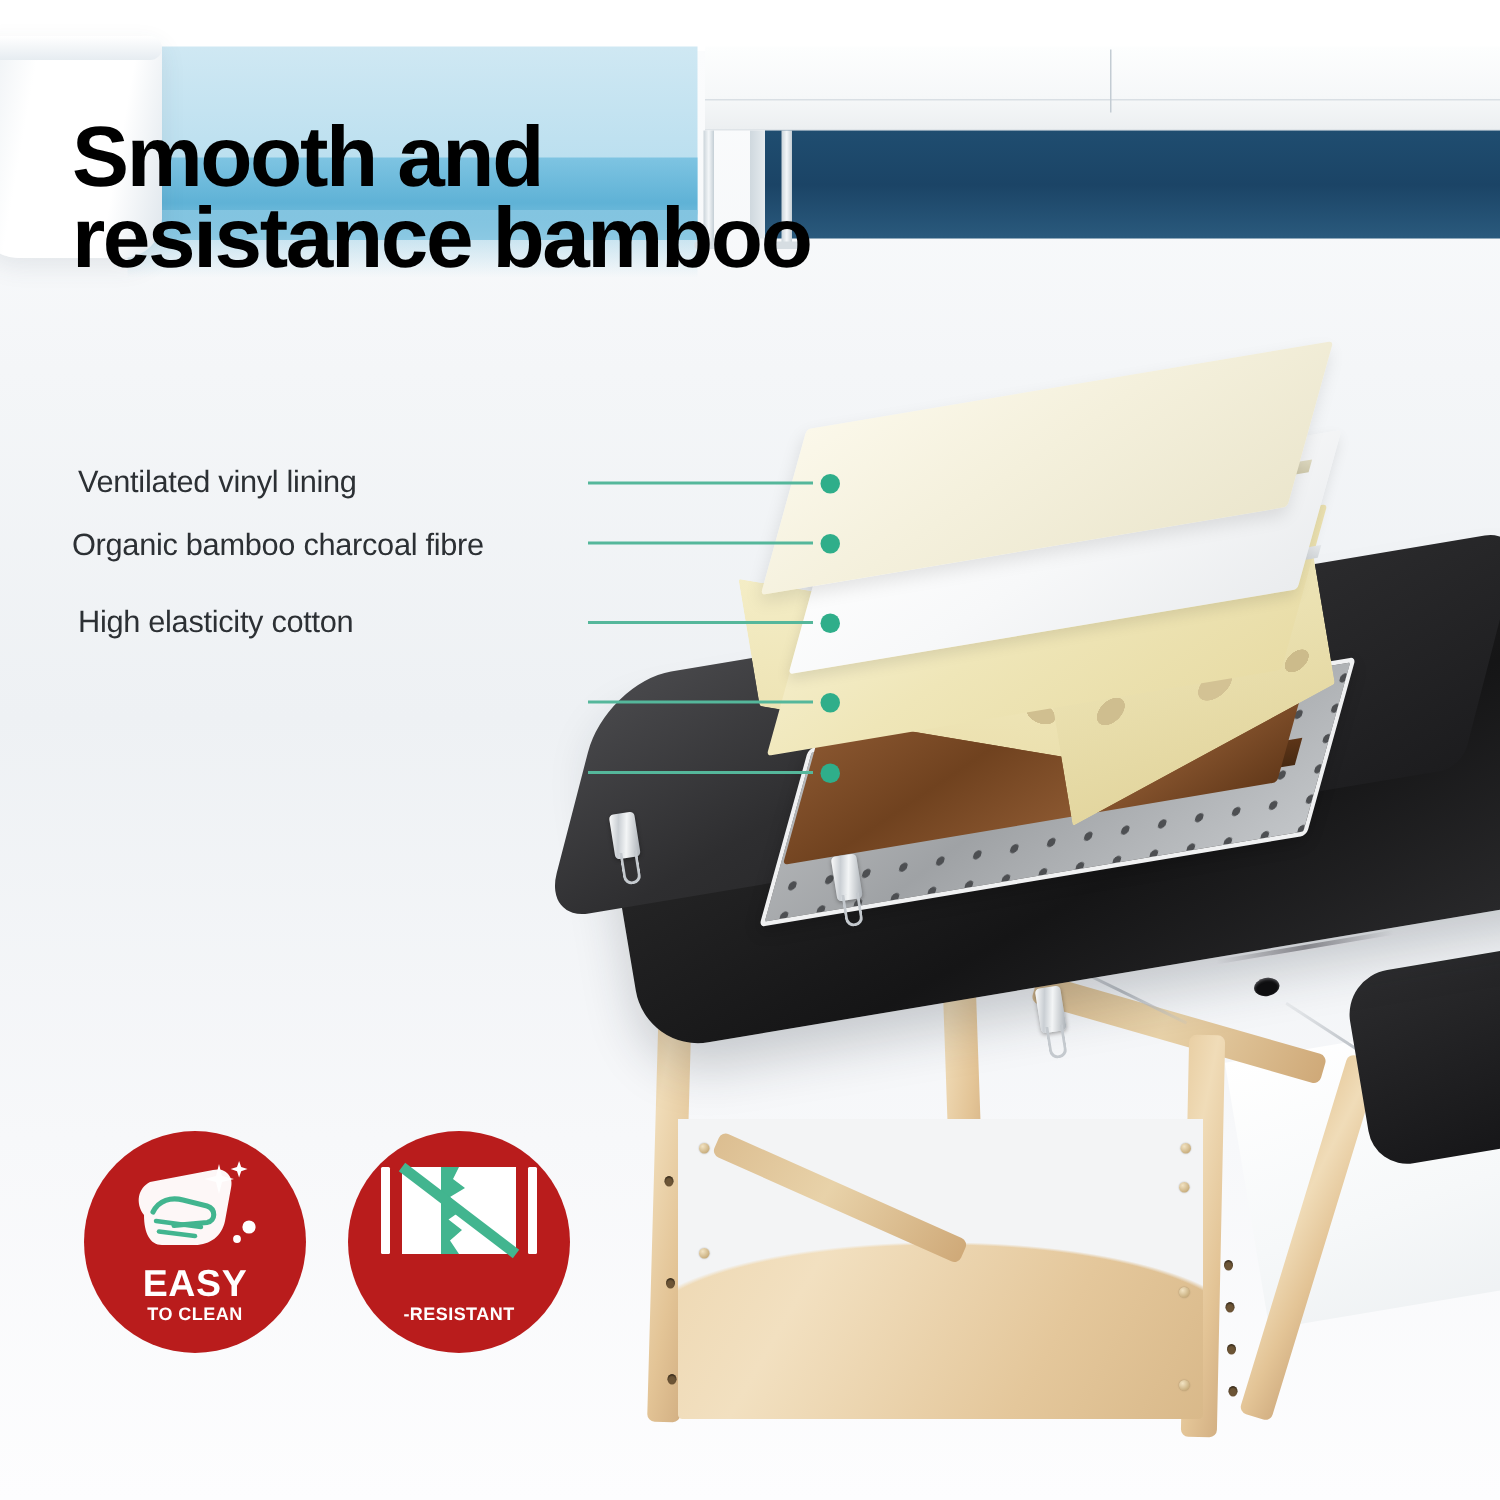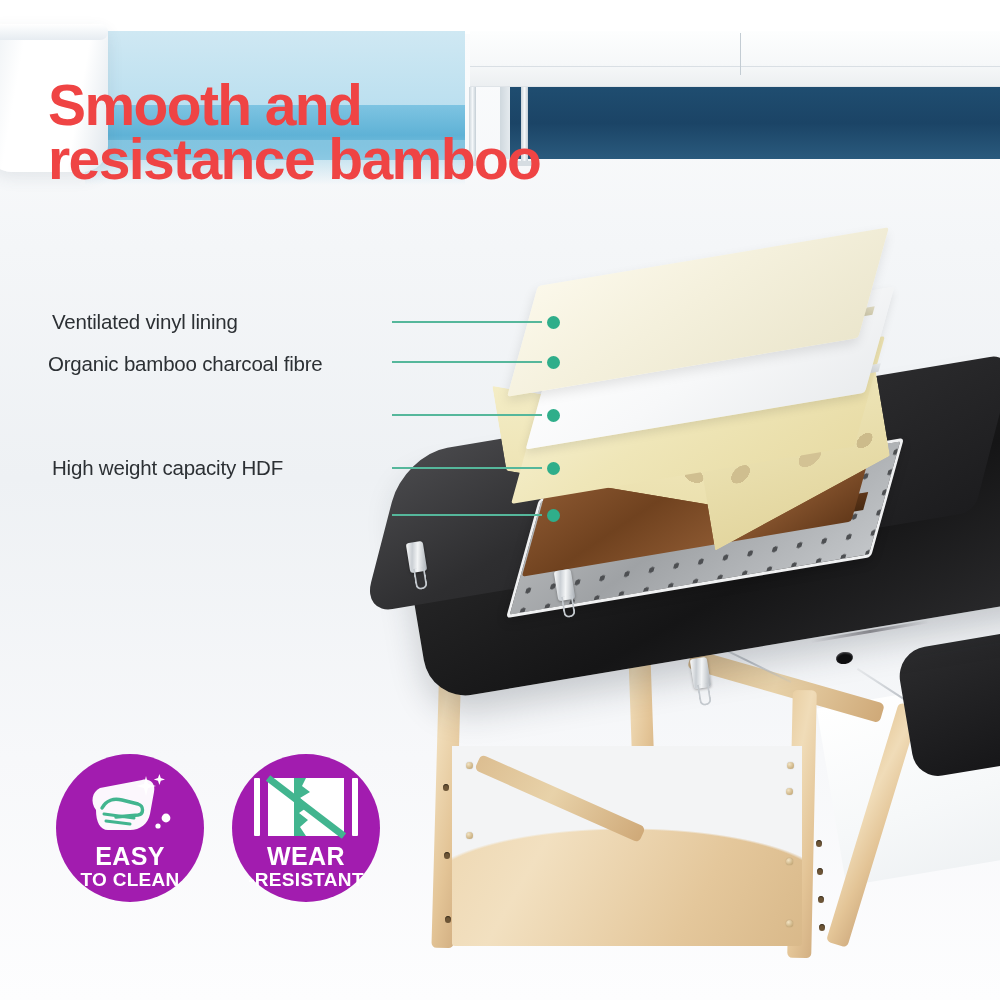--- a/index.html
+++ b/index.html
@@ -219,47 +219,47 @@
   }
   .latch-hook {
     position:absolute; left:3px; top:26px; width:12px; height:22px;
     border:2.2px solid #c4c9ce; border-top:none; border-radius:0 0 7px 7px;
     background:transparent;
   }
 
   
   .headline {
     position:absolute; left:48px; top:78px; width:520px;
-    font-size:57px; line-height:0.95; font-weight:bold; color:#ef4444;
+    font-size:57px; line-height:0.95; font-weight:bold; color:#000000;
     letter-spacing:-1.6px;
   }
   .headline .l2 { display:block; }
   .subhead {
     position:absolute; left:50px; top:213px;
     font-size:29px; color:#17191c; font-weight:normal; letter-spacing:-0.3px;
   }
 
   .features { position:absolute; left:0; top:0; width:1000px; height:1000px;padding-left:48px; }
   .feat-label {
     position:absolute; font-size:20.5px; color:#2c3034; white-space:nowrap;
     letter-spacing:-0.2px;
   }
   .feat-line { position:absolute; height:2px; background:#55b79b; }
   .feat-dot {
     position:absolute; width:13px; height:13px; border-radius:50%;
     background:#2fae8a;
   }
 
   
-  .badge { position:absolute; width:148px; height:148px; border-radius:50%; background:#a21caf; }
+  .badge { position:absolute; width:148px; height:148px; border-radius:50%; background:#b91c1c; }
   .badge-text {
     position:absolute; left:0; width:148px; text-align:center; color:#ffffff;
   }
   .badge-t1 { top:88px; font-size:25px; font-weight:bold; letter-spacing:0.4px; }
-  .badge-t2 { top:115px; font-size:19px; font-weight:bold; letter-spacing:0.3px; }
+  .badge-t2 { top:115px; font-size:12px; font-weight:bold; letter-spacing:0.3px; }
   .badge-icon { position:absolute; left:0; top:20px; width:148px; height:66px; }
 </style>
 </head>
 <body>
 
 <div id="stage">
 
   <div class="scene">
     <div class="bg-white-top"></div>
     <div class="bg-floor"></div>
@@ -357,24 +357,24 @@
   <div class="features">
 
     <div class="feat-label" style="left:52px;top:310px;">Ventilated vinyl lining</div>
     <div class="feat-line" style="left:392px;top:321px;width:150px;"></div>
     <div class="feat-dot" style="left:547px;top:316px;"></div>
 
     <div class="feat-label" style="left:48px;top:352px;">Organic bamboo charcoal fibre</div>
     <div class="feat-line" style="left:392px;top:361px;width:150px;"></div>
     <div class="feat-dot" style="left:547px;top:356px;"></div>
 
+    <div class="feat-label" style="left:52px;top:403px;">High elasticity cotton</div>
     <div class="feat-line" style="left:392px;top:414px;width:150px;"></div>
     <div class="feat-dot" style="left:547px;top:409px;"></div>
 
-    <div class="feat-label" style="left:52px;top:456px;">High weight capacity HDF</div>
     <div class="feat-line" style="left:392px;top:467px;width:150px;"></div>
     <div class="feat-dot" style="left:547px;top:462px;"></div>
 
     <div class="feat-line" style="left:392px;top:514px;width:150px;"></div>
     <div class="feat-dot" style="left:547px;top:509px;"></div>
   </div>
 
   <div class="badge" style="left:56px;top:754px;">
     <div class="badge-icon">
       <svg viewBox="0 0 148 66" width="148" height="66" aria-hidden="true">
@@ -399,17 +399,16 @@
       <svg viewBox="0 0 148 66" width="148" height="66" aria-hidden="true">
         <g fill="#ffffff">
           <rect x="22" y="4" width="6" height="58" rx="1"></rect>
           <rect x="120" y="4" width="6" height="58" rx="1"></rect>
           <path d="M36 4 H112 V62 H36 Z"></path>
           <path d="M74 4 L70 12 L78 18 L68 24 L77 32 L67 39 L76 46 L68 53 L74 62 L62 62 L62 4 Z" fill="#42b58f"></path>
           <path d="M36 4 L112 62" stroke="#42b58f" stroke-width="7" fill="none"></path>
         </g>
       </svg>
     </div>
-    <div class="badge-text badge-t1">WEAR</div>
     <div class="badge-text badge-t2">-RESISTANT</div>
   </div>
 
 </div>
 
 </body></html>

